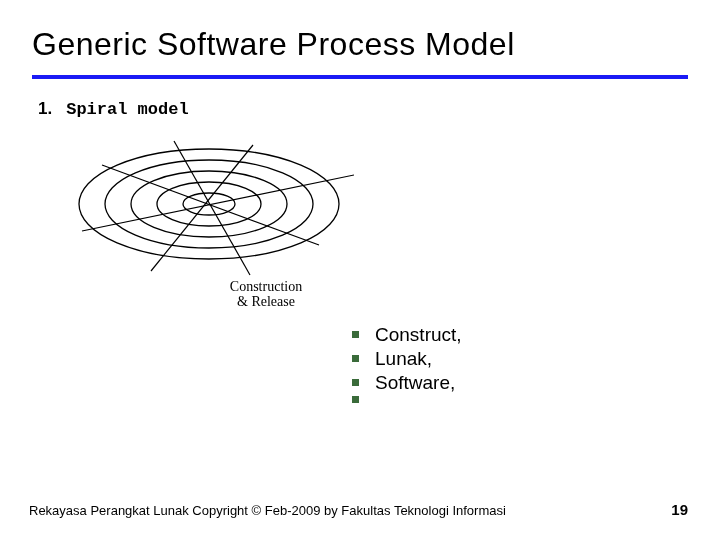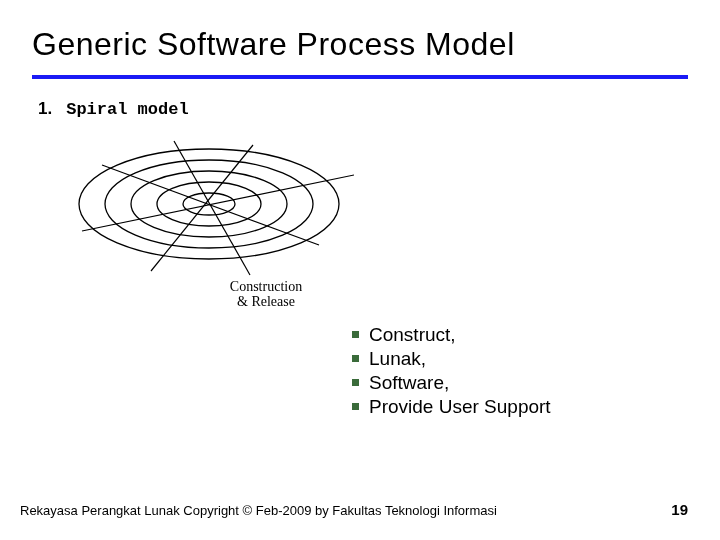--- a/index.html
+++ b/index.html
@@ -43,33 +43,33 @@
       margin-top: -4px;
       line-height: 1.1;
       width: 120px;
     }
     .bullets {
       margin: 14px 0 0 320px;
     }
     .bullet-row {
       display: flex;
       align-items: center;
-      gap: 10px;
+      gap: 16px;
       margin-bottom: 2px;
     }
     .sqbullet {
       width: 7px; height: 7px;
       background: #3a6b3a;
       flex: none;
     }
     .btext { font-size: 19px; font-family: Arial, sans-serif; }
     .footer {
       position: absolute;
       bottom: 22px;
-      left: 20px;
+      left: 29px;
       right: 32px;
       display: flex;
       justify-content: space-between;
       align-items: baseline;
       font-size: 13px;
       font-family: Arial, sans-serif;
     }
     .pagenum { font-size: 15px; font-weight: bold; }
   </style>
 </head>
@@ -114,20 +114,19 @@
   <div class="bullet-row">
     <span class="sqbullet"></span>
     <span class="btext">Lunak,</span>
   </div>
   <div class="bullet-row">
     <span class="sqbullet"></span>
     <span class="btext">Software,</span>
   </div>
   <div class="bullet-row">
     <span class="sqbullet"></span>
-    <span class="btext">Provide User Support</span>
   </div>
 </div>
 
 <div class="footer">
   <span>Rekayasa Perangkat Lunak Copyright © Feb-2009 by Fakultas Teknologi Informasi</span>
   <span class="pagenum">19</span>
 </div>
 
 </body></html>

